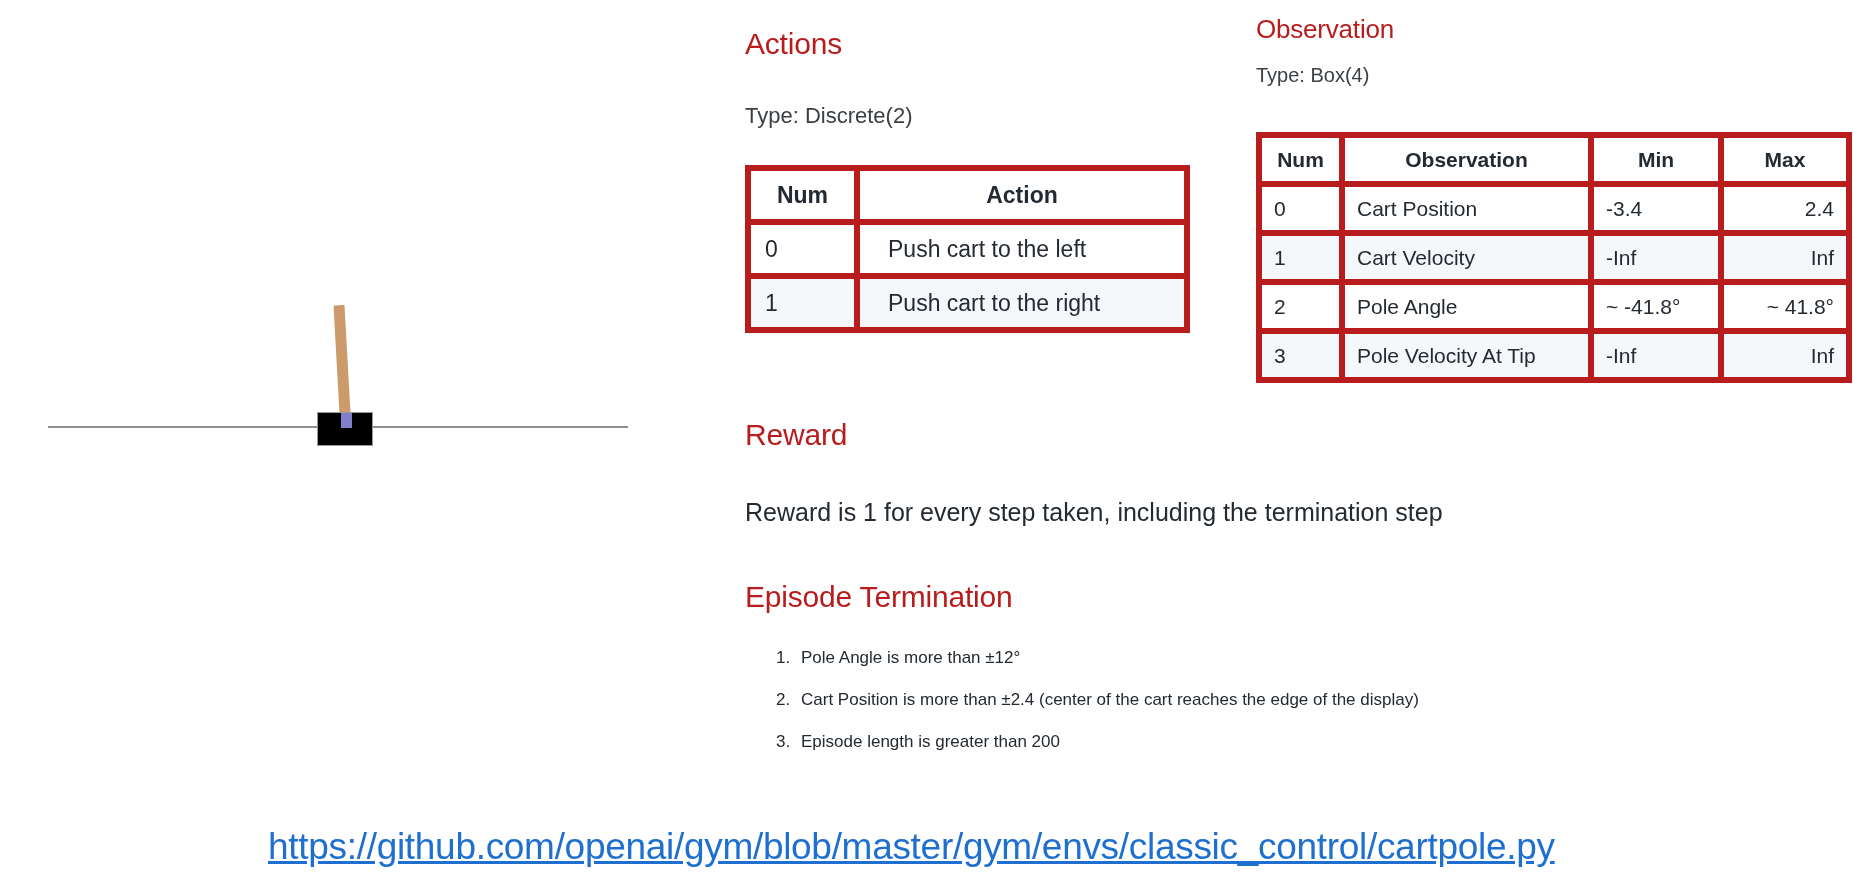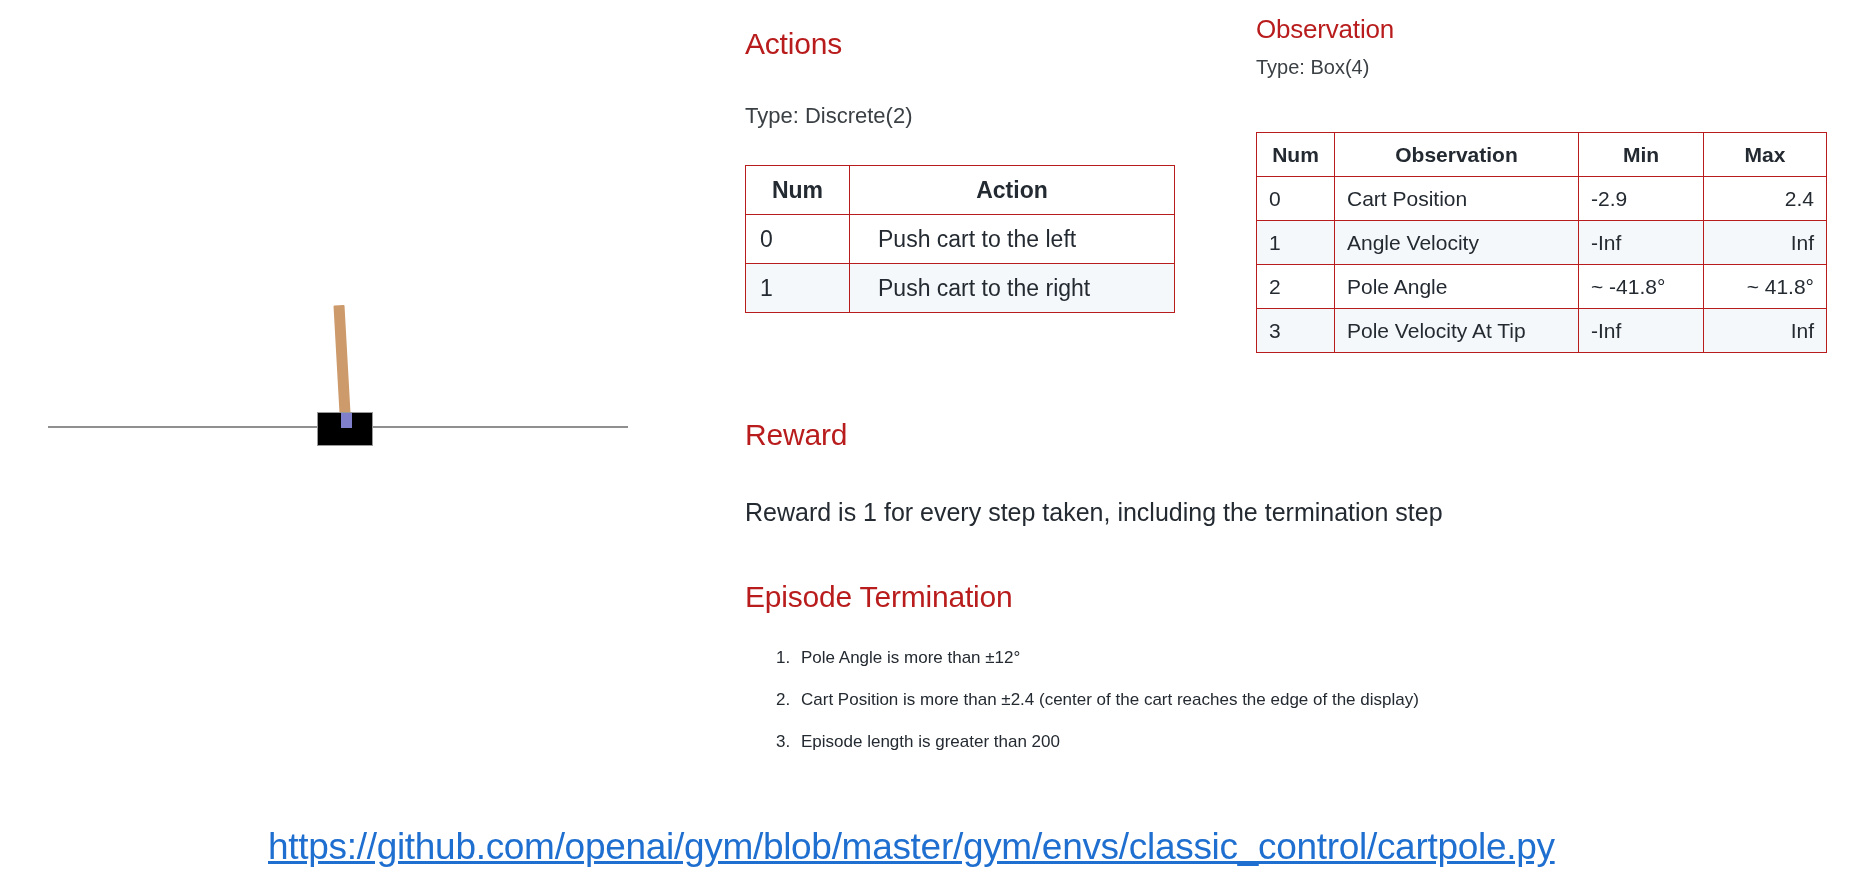--- a/index.html
+++ b/index.html
@@ -88,21 +88,21 @@
   }
 
   
   table {
     position: absolute;
     border-collapse: collapse;
     background: #ffffff;
     font-size: 22px;
   }
   table th, table td {
-    border: 1px solid #b91c1c;
+    border: 6px solid #b91c1c;
     color: #242a31;
     font-weight: normal;
   }
   table th {
     font-weight: bold;
     text-align: center;
   }
   tr.zebra td {
     background: #f4f8fa;
   }
@@ -186,41 +186,41 @@
       <td class="col-action">Push cart to the left</td>
     </tr>
     <tr class="zebra">
       <td class="col-num">1</td>
       <td class="col-action">Push cart to the right</td>
     </tr>
   </tbody>
 </table>
 
 <div class="h2 small" style="left:1256px; top:14px;">Observation</div>
-<div class="subtle" style="left:1256px; top:56px; font-size:20px;">Type: Box(4)</div>
+<div class="subtle" style="left:1256px; top:64px; font-size:20px;">Type: Box(4)</div>
 
 <table id="observation-table">
   <thead>
     <tr>
       <th class="col-num" style="text-align:center;">Num</th>
       <th class="col-obs" style="text-align:center;">Observation</th>
       <th class="col-min" style="text-align:center;">Min</th>
       <th class="col-max" style="text-align:center;">Max</th>
     </tr>
   </thead>
   <tbody>
     <tr>
       <td class="col-num">0</td>
       <td class="col-obs">Cart Position</td>
-      <td class="col-min">-2.9</td>
+      <td class="col-min">-3.4</td>
       <td class="col-max">2.4</td>
     </tr>
     <tr class="zebra">
       <td class="col-num">1</td>
-      <td class="col-obs">Angle Velocity</td>
+      <td class="col-obs">Cart Velocity</td>
       <td class="col-min">-Inf</td>
       <td class="col-max">Inf</td>
     </tr>
     <tr>
       <td class="col-num">2</td>
       <td class="col-obs">Pole Angle</td>
       <td class="col-min">~ -41.8°</td>
       <td class="col-max">~ 41.8°</td>
     </tr>
     <tr class="zebra">

